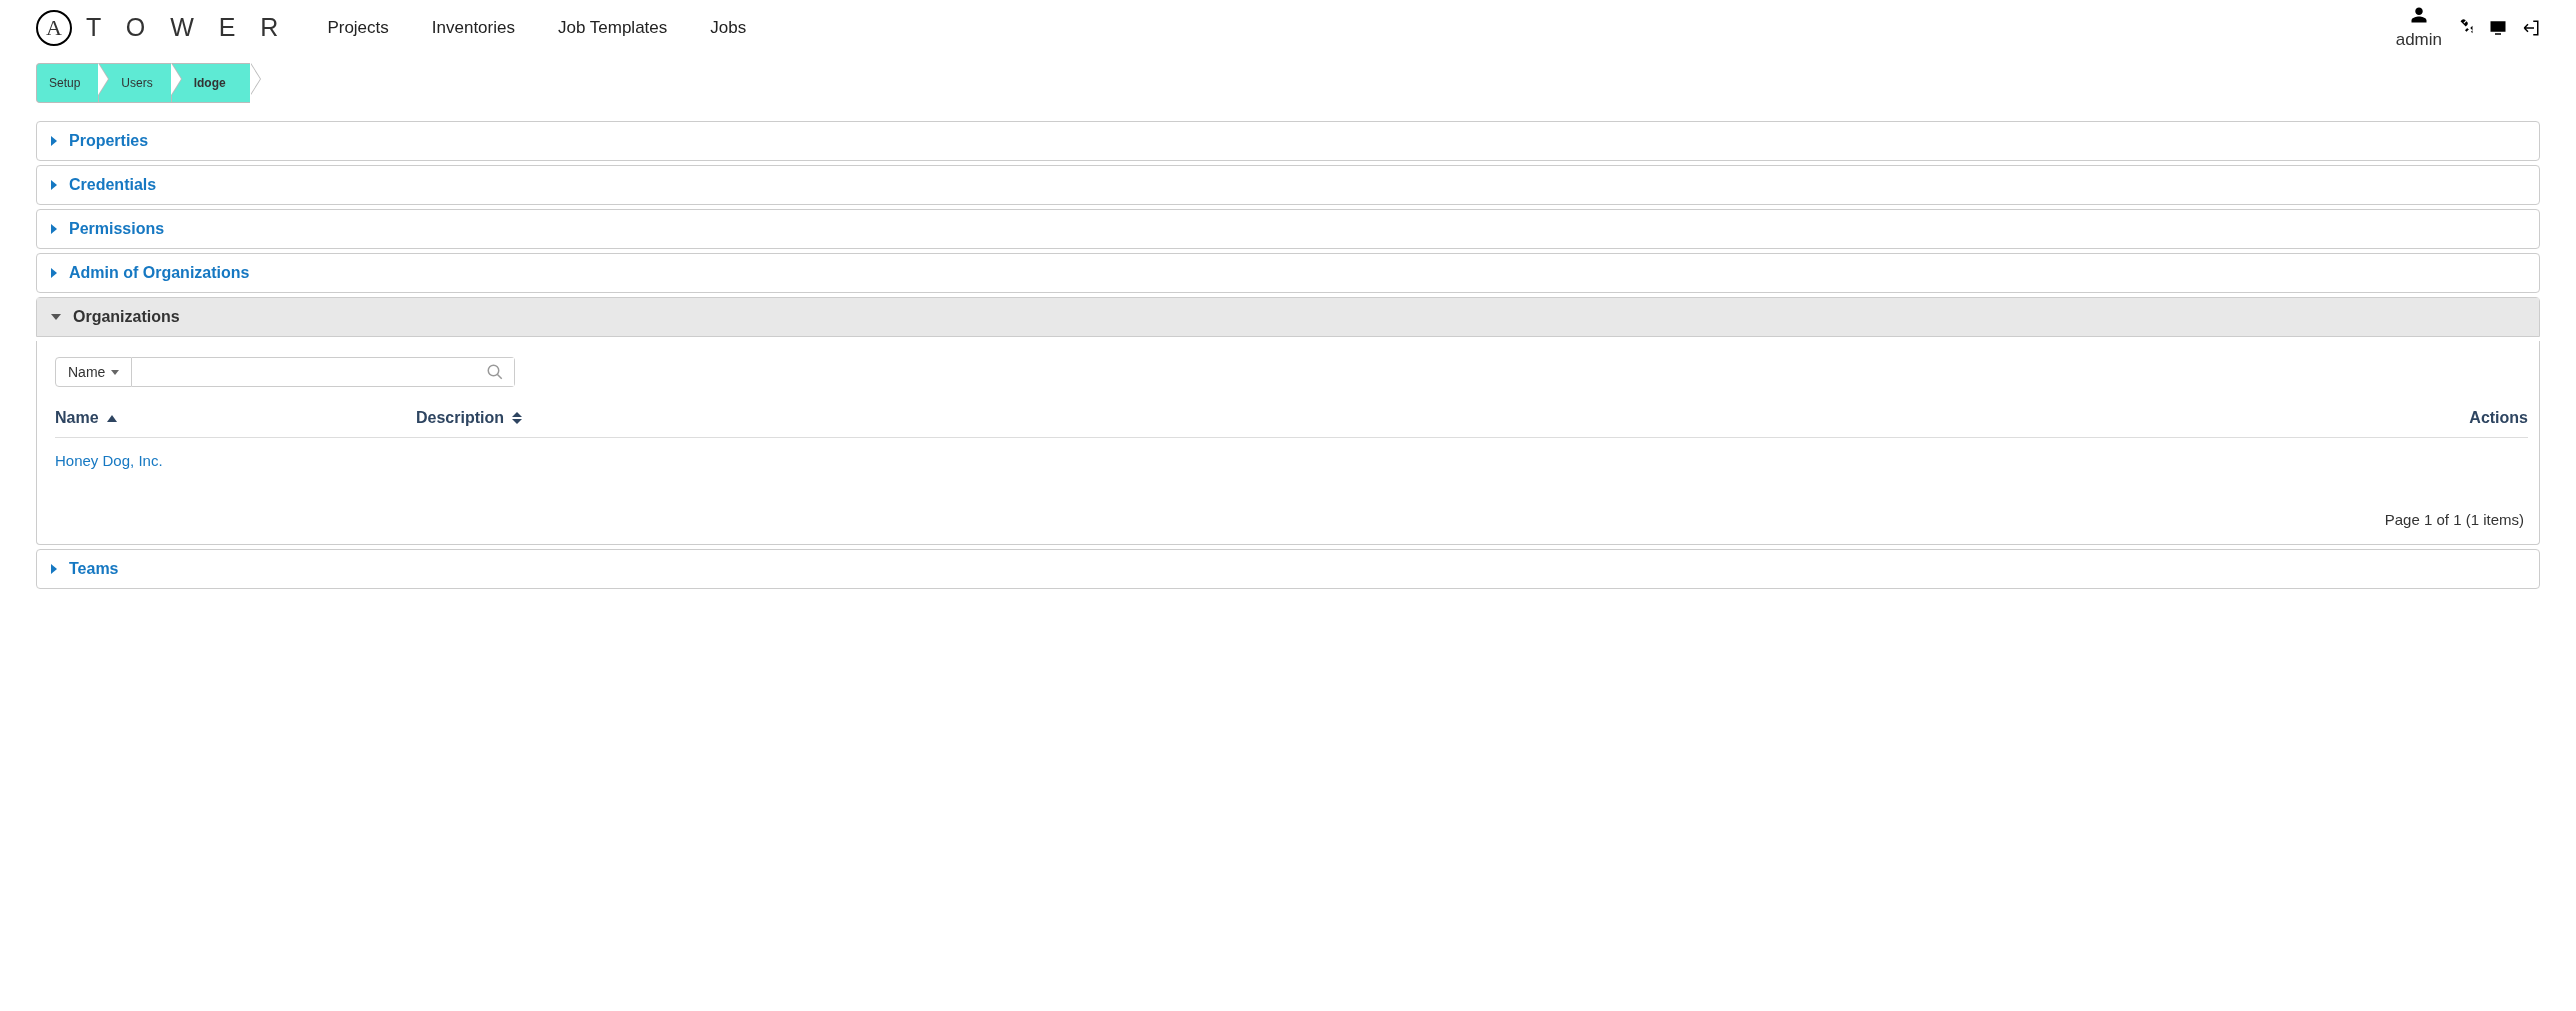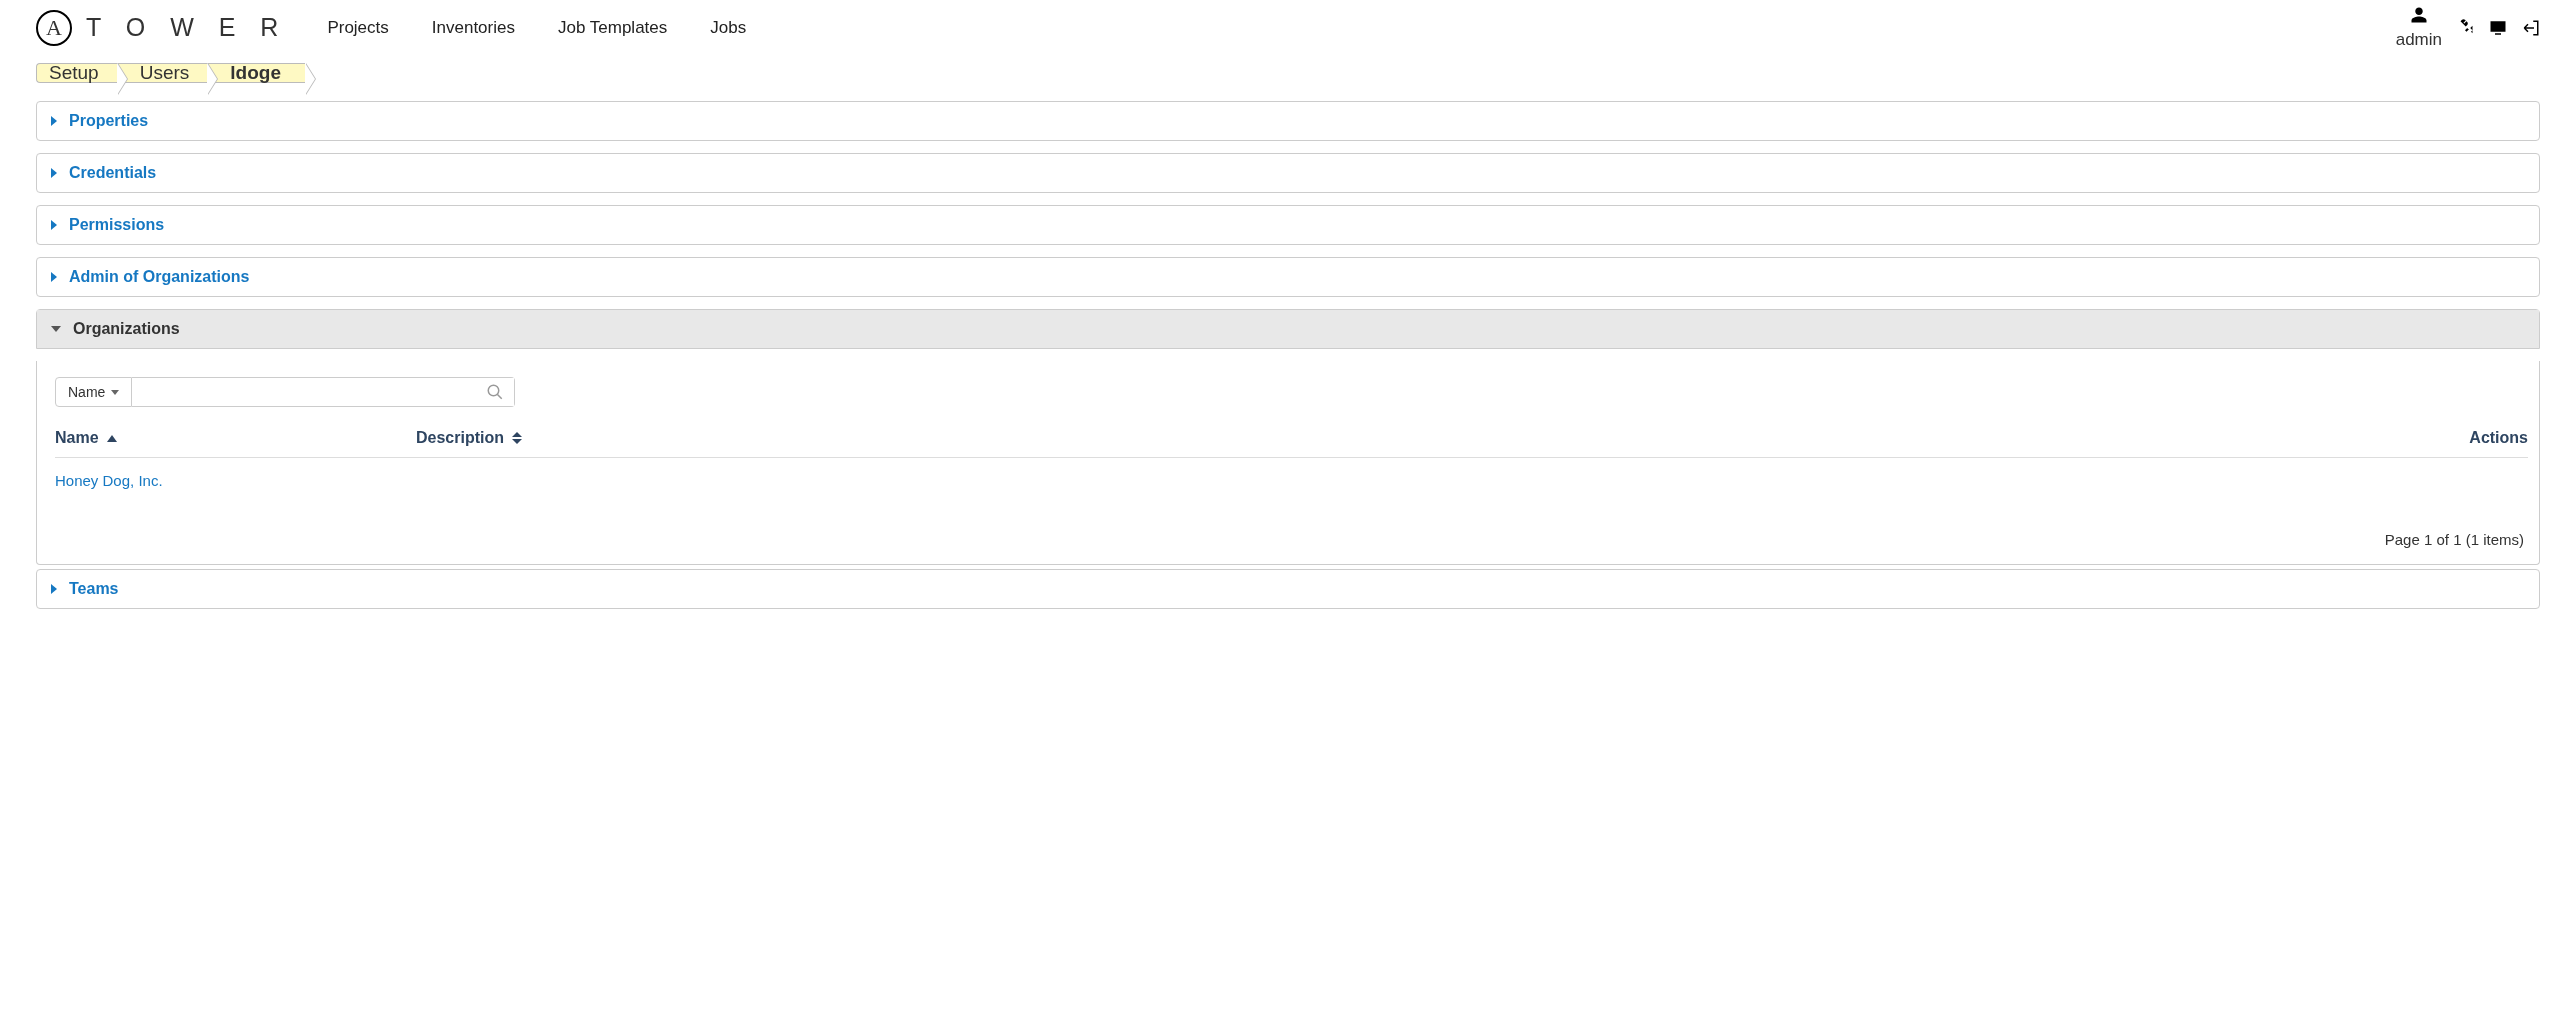--- a/index.html
+++ b/index.html
@@ -66,24 +66,24 @@
     
     .breadcrumb {
       display: flex;
       margin-bottom: 18px;
     }
     .crumb {
       position: relative;
       padding: 5px 18px 5px 22px;
       border: 1px solid #bbb;
       border-right: none;
-      background: #fef9c3;
-      font-size: 19px;
+      background: #5eead4;
+      font-size: 12px;
       cursor: pointer;
-      height: 20px;
+      height: 40px;
       display: flex;
       align-items: center;
     }
     .crumb:first-child { padding-left: 12px; border-radius: 4px 0 0 4px; }
     .crumb::after {
       content: "";
       position: absolute;
       right: -10px;
       top: -1px;
       width: 0; height: 0;
@@ -103,21 +103,21 @@
       border-left: 10px solid #bbb;
       z-index: 1;
     }
     .crumb.active { font-weight: 700; padding-right: 24px;}
     .crumb.active::after, .crumb.active::before { display: block; }
     .crumb:last-child::after { border-left-color: #fff; }
     
     .accordion {
       border: 1px solid #ccc;
       border-radius: 4px;
-      margin-bottom: 12px;
+      margin-bottom: 4px;
       background: #fff;
     }
     .accordion-header {
       display: flex;
       align-items: center;
       padding: 10px 14px;
       cursor: pointer;
       gap: 12px;
     }
     .accordion-header .title {

